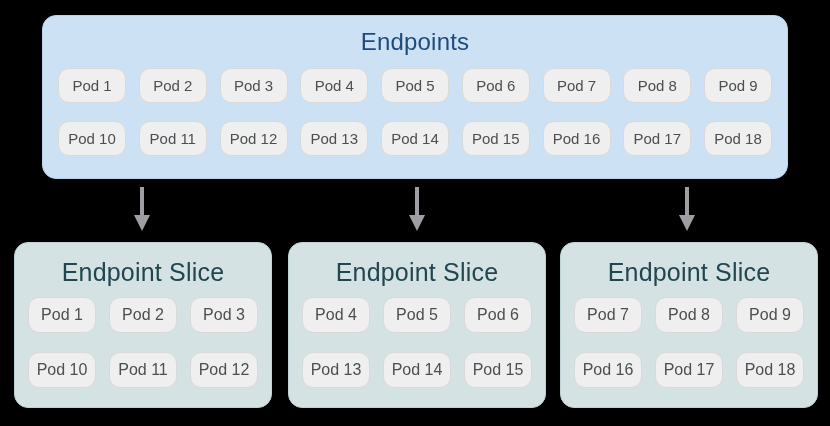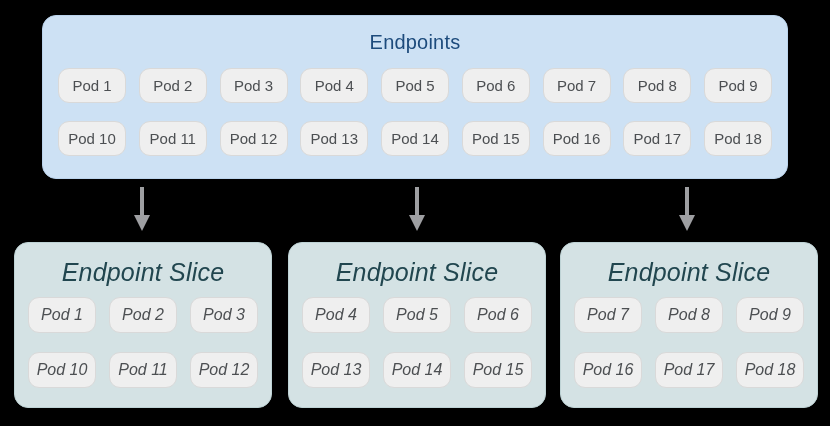--- a/index.html
+++ b/index.html
@@ -26,21 +26,21 @@
     width: 746px;
     height: 164px;
     box-sizing: border-box;
     background: var(--endpoints-box-bg, #cde1f4);
     border: 1px solid var(--endpoints-box-border, #bad3ec);
     border-radius: 14px;
     padding: 11px 15px 0 15px;
   }
   .ep-title {
     text-align: center;
-    font-size: 20px;
+    font-size: 24px;
     font-weight: 500;
     line-height: 30px;
     color: var(--endpoints-title-color, #1d4b7c);
     letter-spacing: 0.2px;
   }
   .pod-row-9 {
     display: flex;
     justify-content: space-between;
     margin-top: 11px;
   }
@@ -90,21 +90,20 @@
   .slice-box {
     position: absolute;
     top: 242px;
     width: 258px;
     height: 166px;
     box-sizing: border-box;
     background: var(--slice-box-bg, #d4e2e4);
     border: 1px solid var(--slice-box-border, #bed3d5);
     border-radius: 14px;
     padding: 12px 13px 0 13px;
-    font-style: italic;
   }
   .slice-1 { left: 14px; }
   .slice-2 { left: 288px; }
   .slice-3 { left: 560px; }
   .slice-title {
     text-align: center;
     font-size: 25px;
     font-weight: 500;
     line-height: 34px;
     color: var(--slice-title-color, #21464f);

